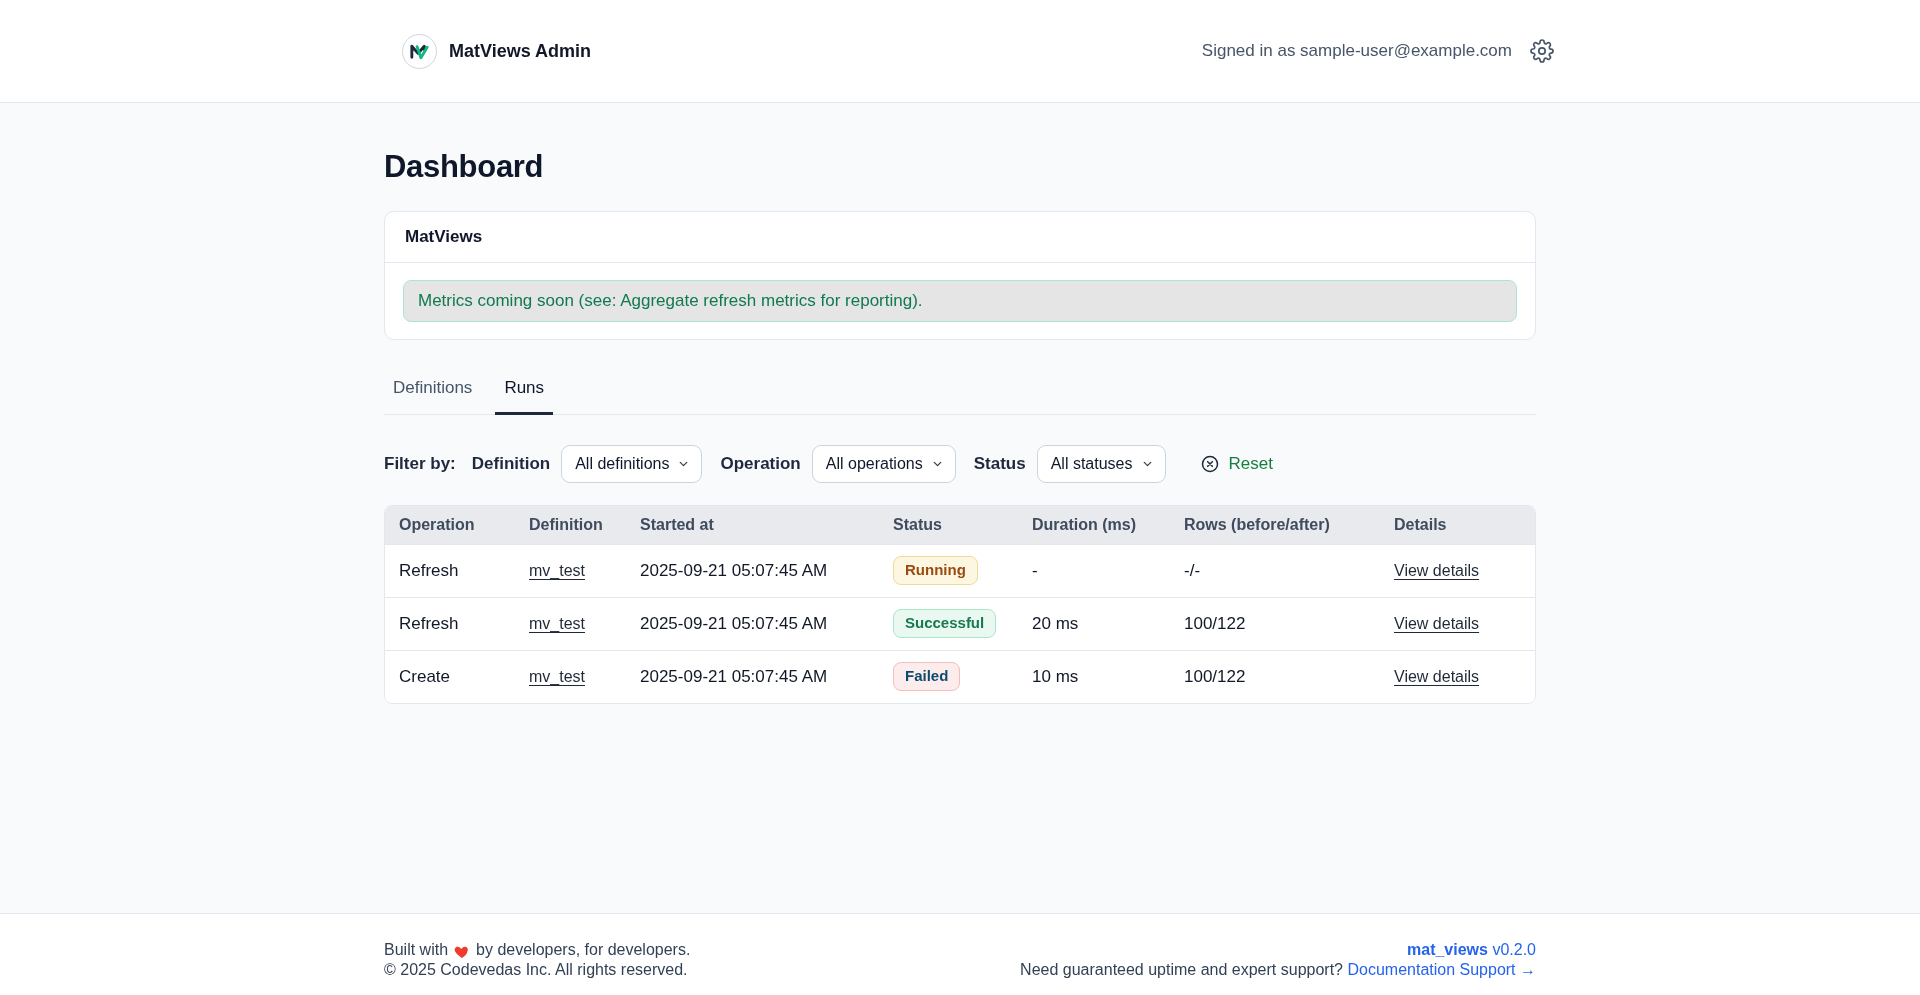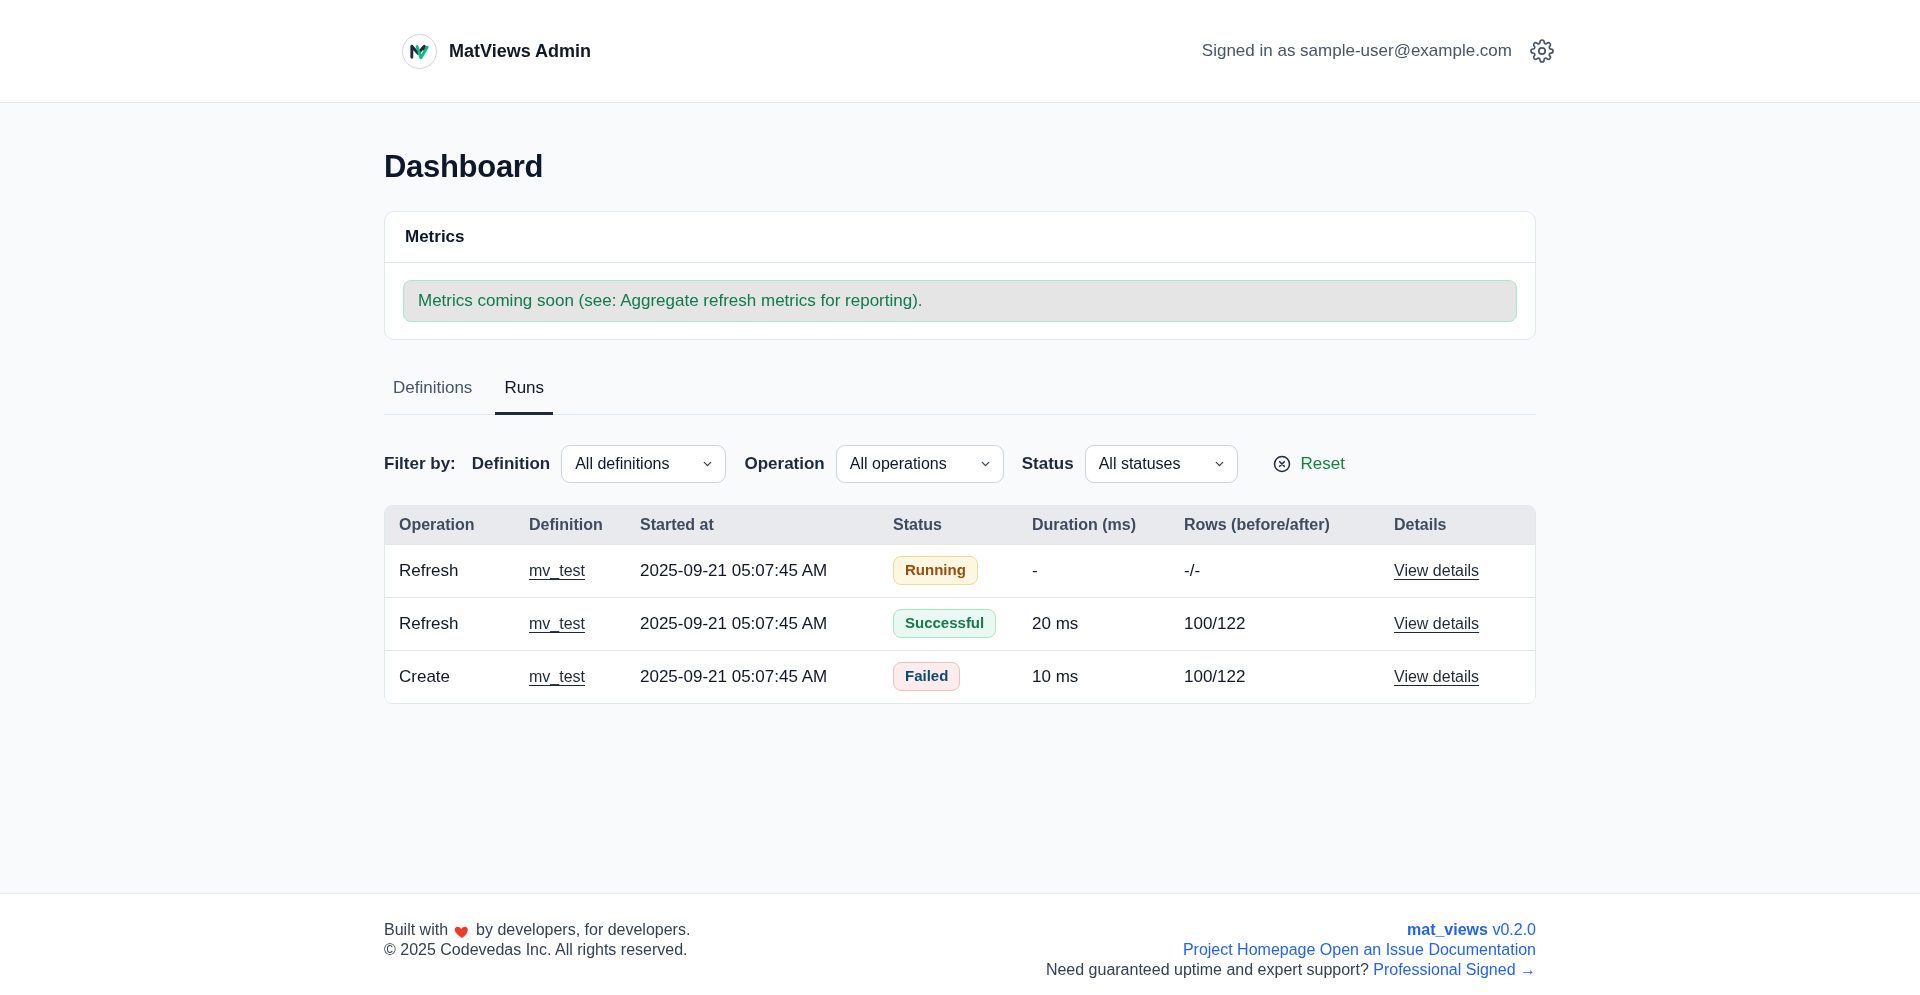--- a/index.html
+++ b/index.html
@@ -102,21 +102,21 @@
   .filter-by { font-size: 17px; font-weight: 600; color: #1e293b; margin-right: 16px; }
   .filter-label { font-size: 17px; font-weight: 700; color: #1e293b; margin-right: 11px; }
   .select {
     position: relative;
     background: #ffffff;
     border: 1px solid #cbd5e1;
     border-radius: 9px;
     height: 38px;
     display: flex;
     align-items: center;
-    padding: 0 56px 0 13px;
+    padding: 0 32px 0 13px;
     font-size: 16px;
     color: #0f172a;
     cursor: pointer;
     margin-right: 18px;
   }
   .select .chev {
     position: absolute; right: 11px; top: 50%;
     transform: translateY(-50%);
     color: #334155;
     display: flex;
@@ -218,21 +218,21 @@
     </div>
   </div>
 </header>
 
 <main>
   <div class="container">
     <h1 class="page-title">Dashboard</h1>
 
     <section class="card">
       <div class="card-header">
-        <span class="card-title">Metrics</span>
+        <span class="card-title">MatViews</span>
       </div>
       <div class="card-body">
         <div class="alert-success">Metrics coming soon (see: Aggregate refresh metrics for reporting).</div>
       </div>
     </section>
 
     <nav class="tabs">
       <button class="tab">Definitions</button>
       <button class="tab active">Runs</button>
     </nav>
@@ -350,23 +350,18 @@
         <span>by developers, for developers.</span>
       </div>
       <div class="line">© 2025 Codevedas Inc. All rights reserved.</div>
     </div>
     <div class="footer-right">
       <div>
         <a class="proj">mat_views</a>
         <a>v0.2.0</a>
       </div>
       <div>
-        <a>Project Homepage</a>
-        <a>Open an Issue</a>
-        <a>Documentation</a>
-      </div>
-      <div>
         <span>Need guaranteed uptime and expert support?</span>
-        <a>Professional Signed →</a>
+        <a>Documentation Support →</a>
       </div>
     </div>
   </div>
 </footer>
 
 </body></html>

